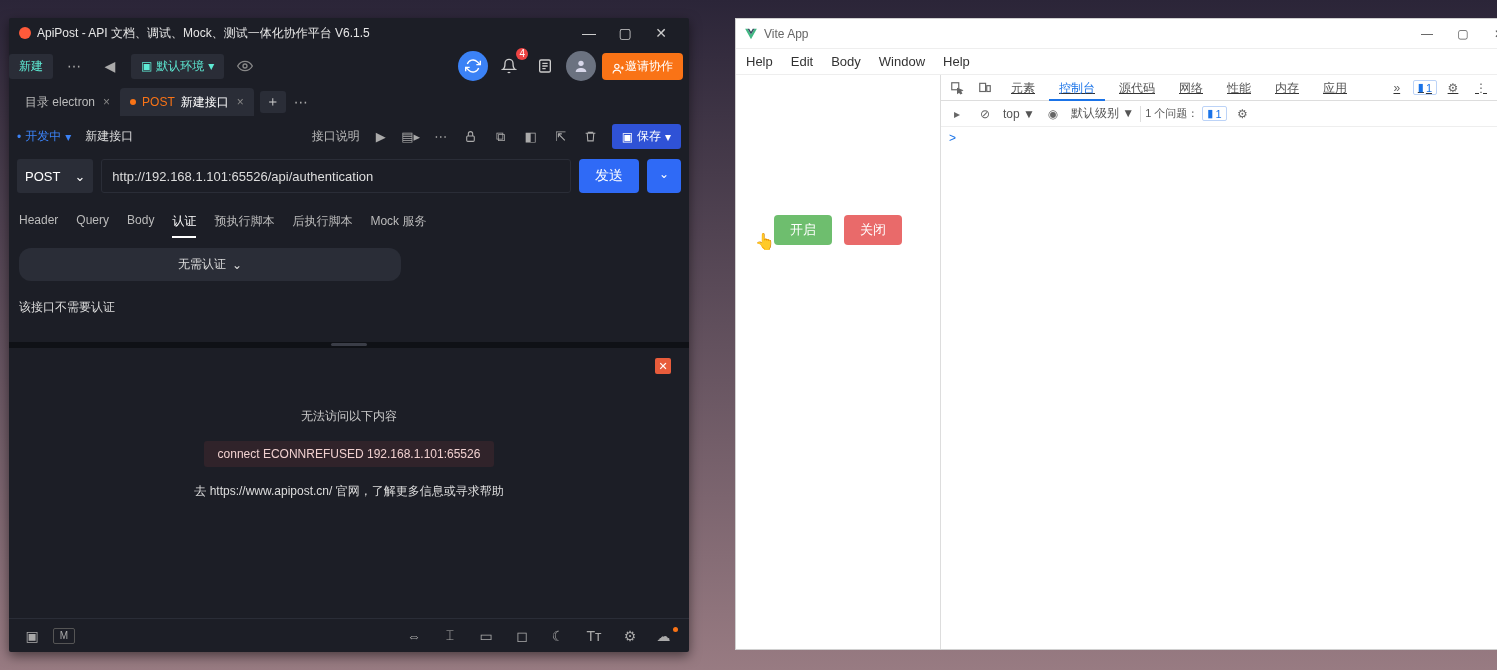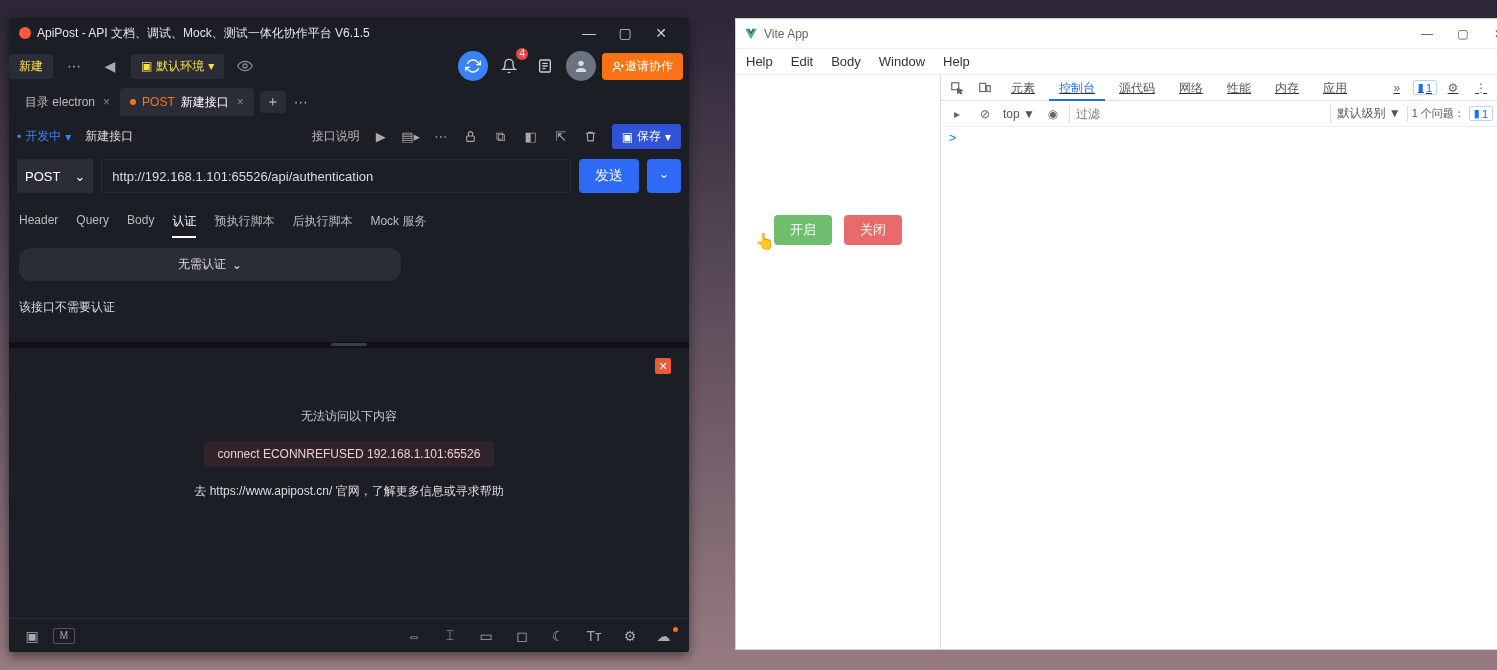--- a/index.html
+++ b/index.html
@@ -5,26 +5,26 @@
   * { margin:0; padding:0; box-sizing:border-box; font-family:"Microsoft YaHei","PingFang SC",Arial,sans-serif; }
   body { width:1497px; height:670px; background:linear-gradient(#2b2538,#987b82); overflow:hidden; }
 
   
   .app-left { position:absolute; left:9px; top:18px; width:680px; height:634px; background:#1c1e26; color:#e6e6e6; display:flex; flex-direction:column; border-radius:2px; box-shadow:0 4px 12px rgba(0,0,0,.5); }
   .titlebar { height:30px; display:flex; align-items:center; padding:0 10px; font-size:12px; color:#e6e6e6; }
   .titlebar .logo { width:12px; height:12px; border-radius:50%; background:#ff5a3a; margin-right:6px; }
   .titlebar .spacer{flex:1}
   .winbtn { width:36px; text-align:center; font-size:14px; color:#ccc; }
   .topbar { height:36px; display:flex; align-items:center; padding:0 6px 0 0; gap:6px; }
-  .btn-dark { background:#2a2d37; color:#fde047; font-size:12px; padding:4px 10px; border-radius:3px; display:inline-flex; align-items:center; gap:4px; }
+  .btn-dark { background:#2a2d37; color:#5eead4; font-size:12px; padding:4px 10px; border-radius:3px; display:inline-flex; align-items:center; gap:4px; }
   .iconbtn { width:30px; height:28px; display:flex; align-items:center; justify-content:center; color:#aaa; font-size:14px; }
   .circle-btn {width:30px;height:30px;border-radius:50%;display:flex;align-items:center;justify-content:center;}
   .refresh{background:#3b82f6;}
   .avatar{background:#6b7280;}
-  .invite-btn{background:#f97316;color:#fff;font-size:12px;padding:5px 10px;border-radius:4px;display:flex;align-items:center;}
+  .invite-btn{background:#f97316;color:#fff;font-size:12px;padding:5px 10px;border-radius:4px;display:flex;align-items:flex-end;}
   .badge{position:relative}
   .badge::after{content:attr(data-count);position:absolute;top:-4px;right:-4px;background:#ef4444;color:#fff;font-size:10px;line-height:12px;padding:0 3px;border-radius:6px;}
   .tabs-row{height:36px;display:flex;align-items:center;gap:0;padding-left:6px;}
   .filetab{height:28px;display:flex;align-items:center;padding:0 10px;font-size:12px;color:#bbb;gap:6px;border-radius:4px 4px 0 0;}
   .filetab.active{background:#2a2d37;color:#fff;}
   .dot{width:6px;height:6px;border-radius:50%;}
   .dot.orange{background:#f97316;}
   .xclose{color:#888;font-size:12px;margin-left:2px;}
   .addtab{width:26px;height:22px;display:flex;align-items:center;justify-content:center;color:#ccc;background:#2a2d37;border-radius:3px;margin-left:6px;font-size:14px;}
   .req-row{display:flex;align-items:center;gap:8px;padding:4px 8px;}
@@ -288,21 +288,20 @@
           <span class="dt-ic">⋮</span>
           <span class="dt-ic">✕</span>
         </span>
       </div>
 
       <div class="dev-tool">
         <span class="dt-ic">▸</span>
         <span class="dt-ic">⊘</span>
         <span class="sel"><span>top</span> ▼</span>
         <span class="dt-ic">◉</span>
-        <input class="filterbox" placeholder="过滤" style="">
         <span class="sel"><span>默认级别</span> ▼</span>
         <span style="border-left:1px solid #ddd;height:16px"></span>
         <span class="issues">1 个问题：</span>
         <span class="chip">▮ <span>1</span></span>
         <span class="dt-ic">⚙</span>
       </div>
 
       <div class="console-body">
         <span>&gt;</span>
       </div>

